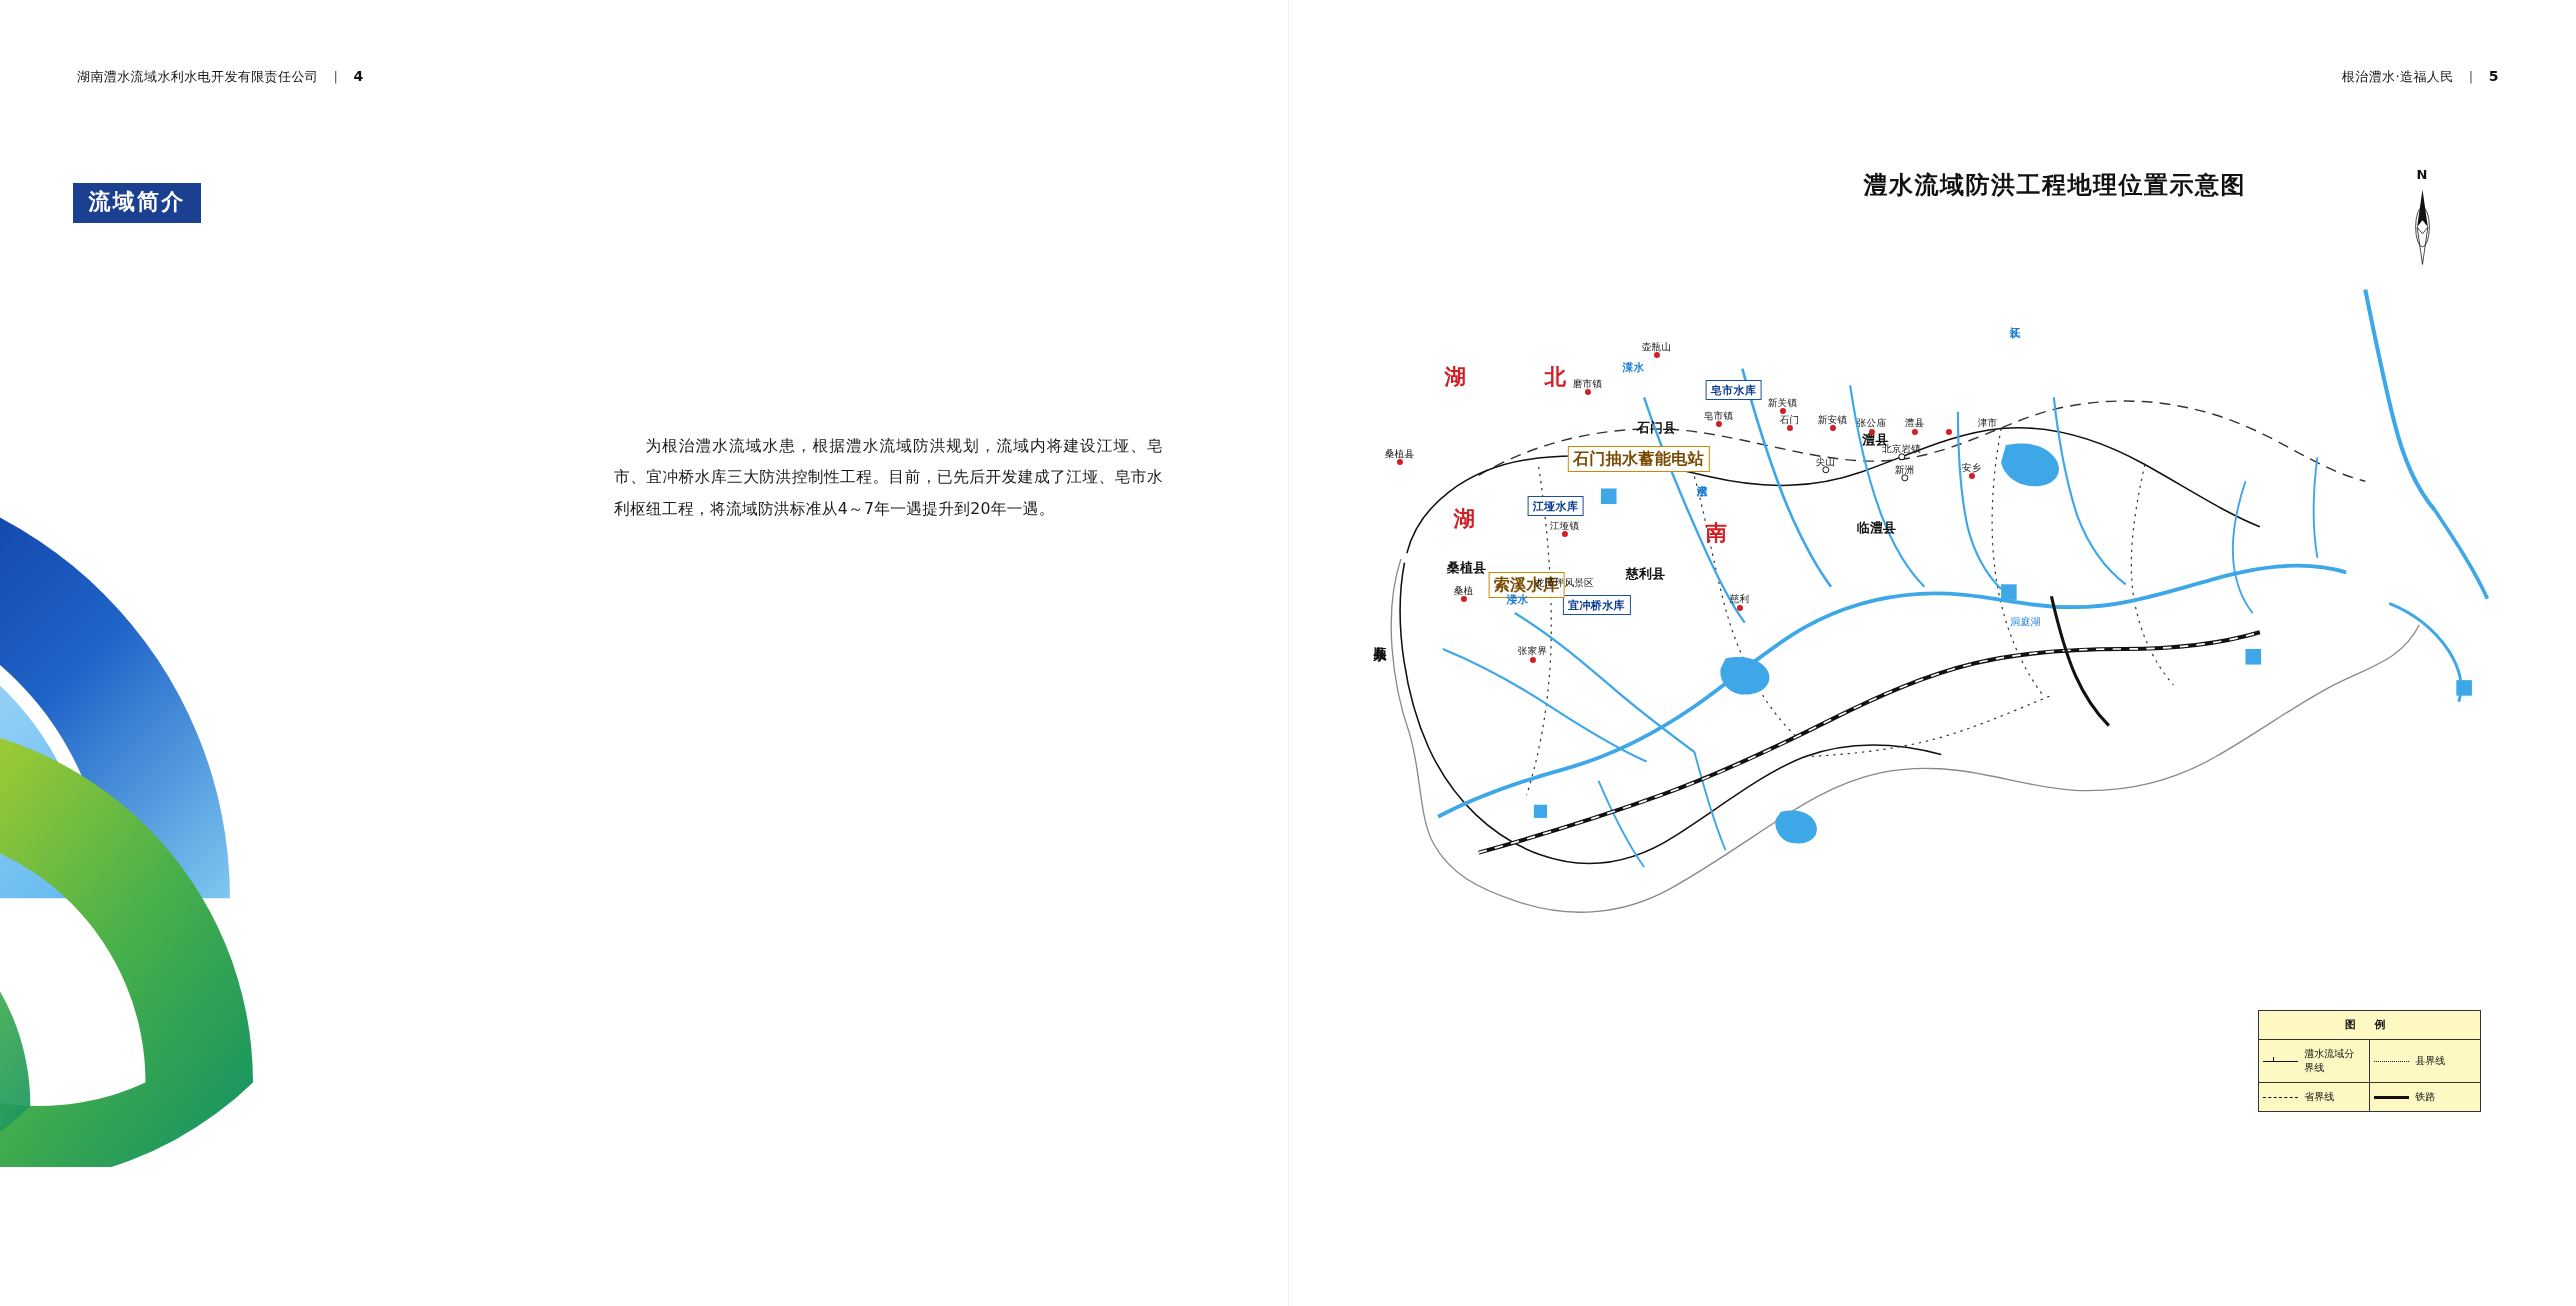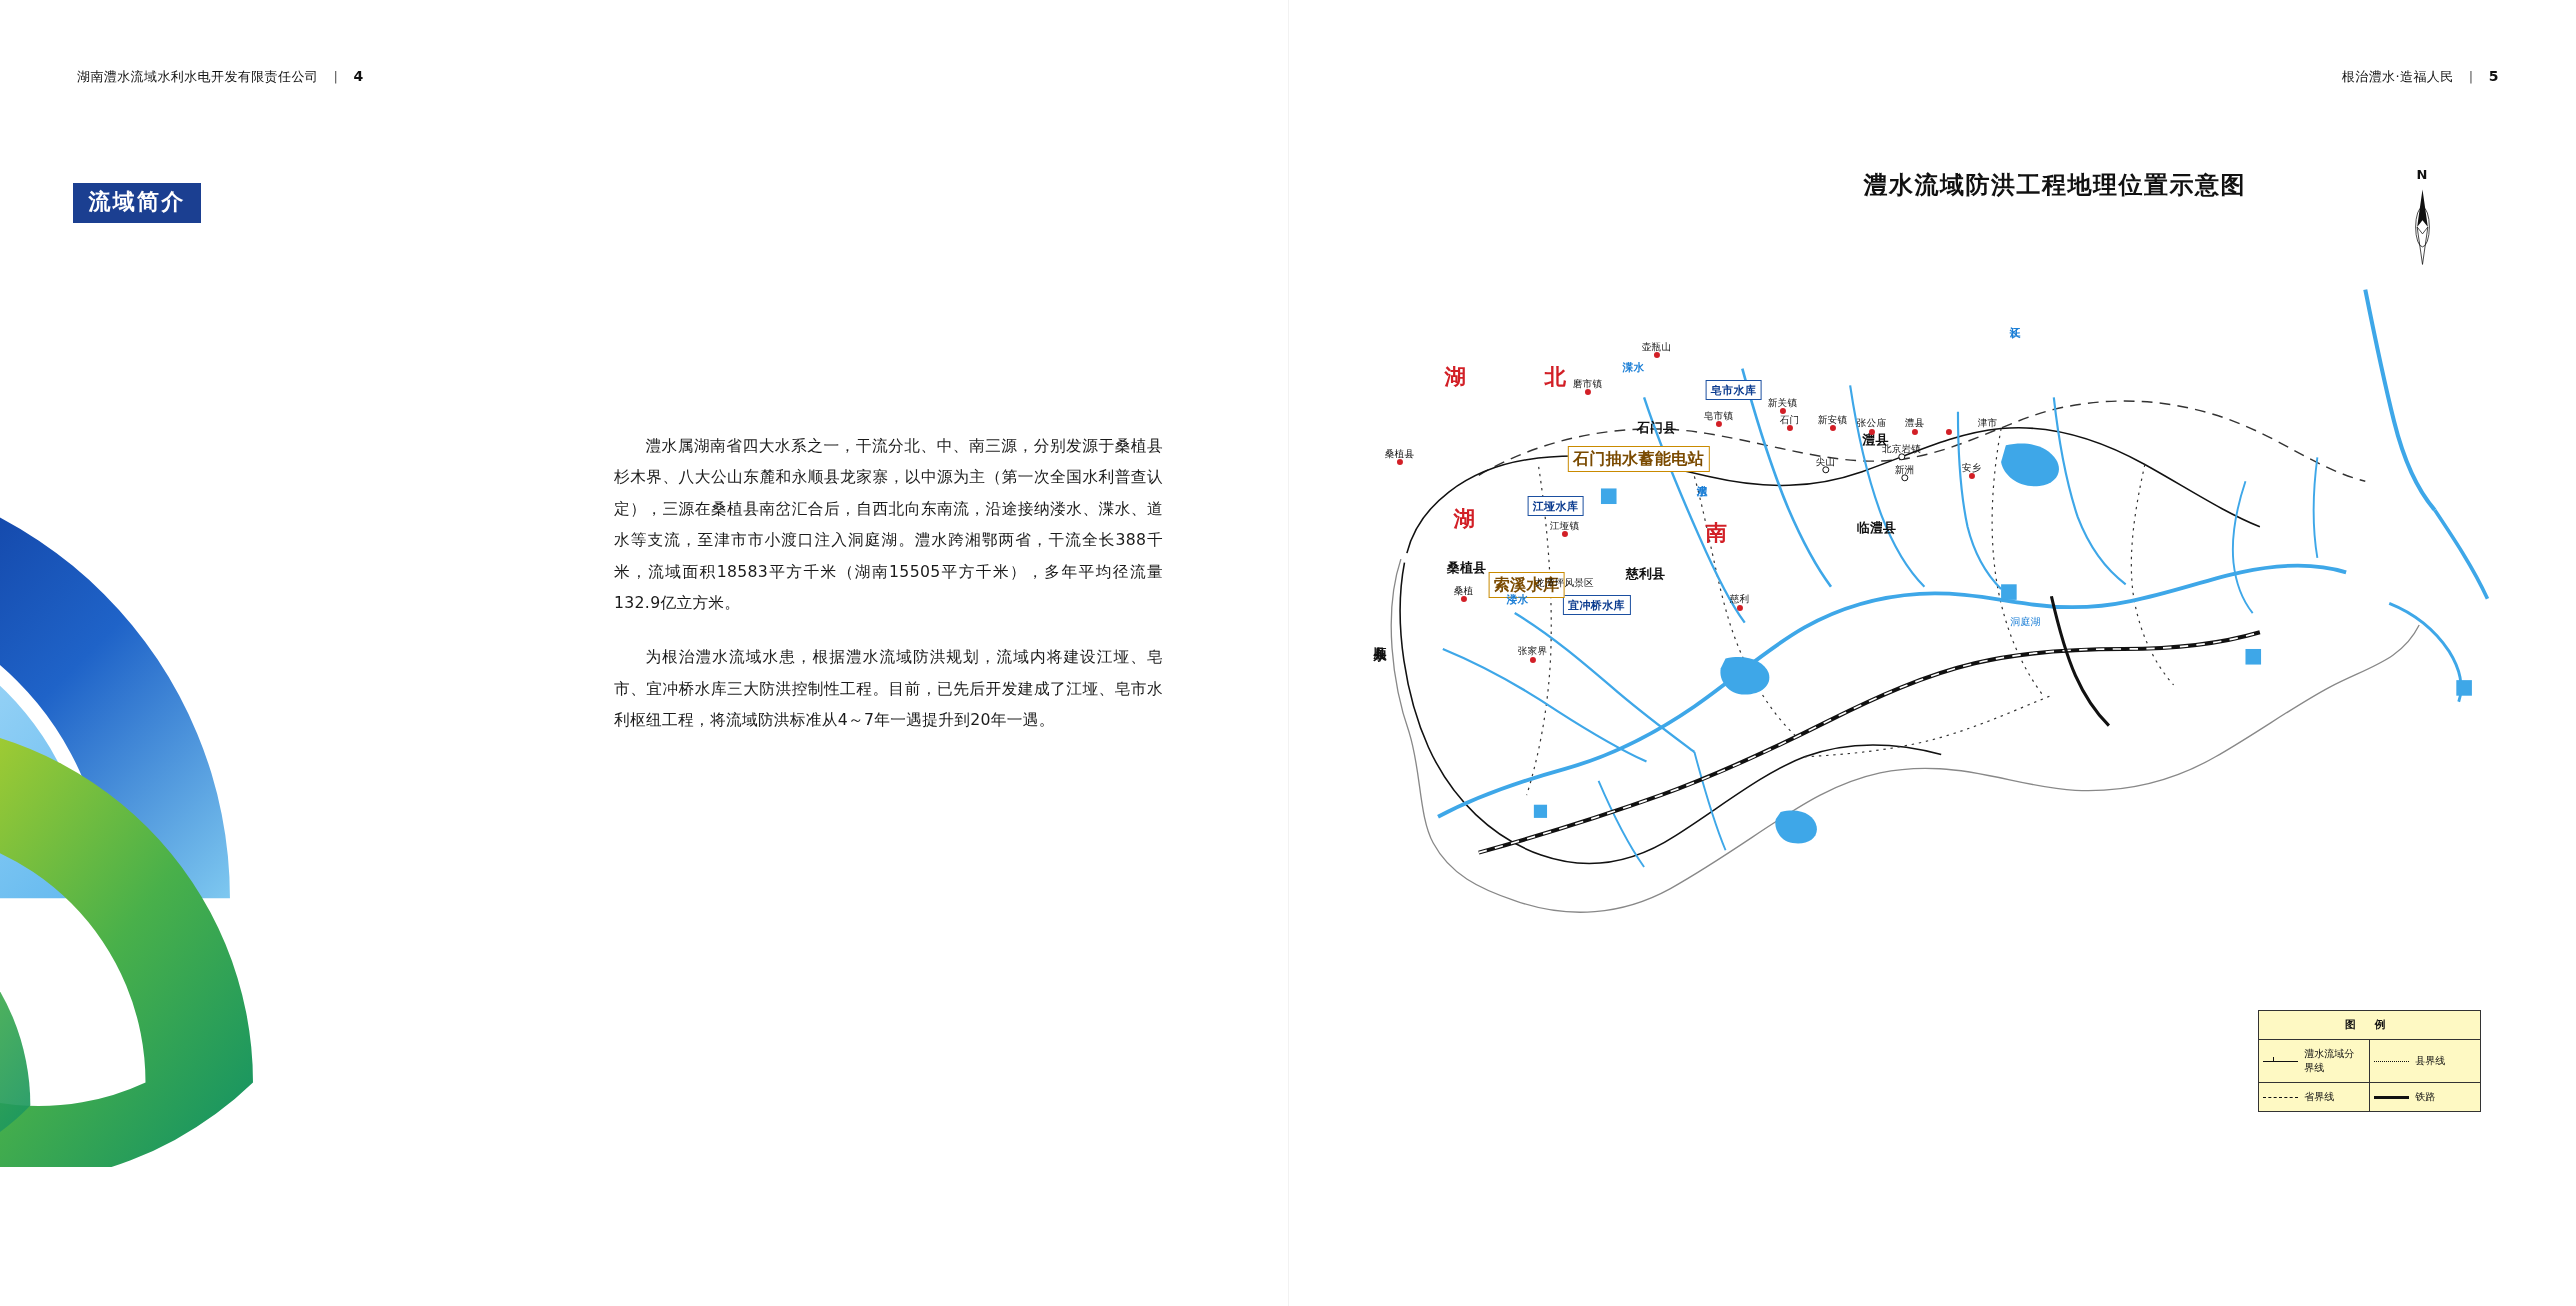--- a/index.html
+++ b/index.html
@@ -284,21 +284,20 @@
         </linearGradient>
       </defs>
       <path d="M 0,90 A 560,560 0 0 1 560,650 L 400,650 A 400,400 0 0 0 0,250 Z" fill="url(#gBlue)"></path>
       <path d="M 0,270 A 380,380 0 0 1 380,650 L 250,650 A 250,250 0 0 0 0,400 Z" fill="url(#gLight)"></path>
       <path d="M 120,420 A 470,470 0 0 1 590,890 A 470,470 0 0 1 120,1000 L 120,860 A 330,330 0 0 0 450,890 A 330,330 0 0 0 120,560 Z" fill="url(#gGreen)"></path>
       <path d="M 0,620 A 300,300 0 0 1 300,920 A 300,300 0 0 1 0,1000 Z" fill="url(#gGreen)" opacity="0.92"></path>
       <path d="M 80,700 A 180,180 0 0 1 260,880 A 180,180 0 0 1 80,1000 Z" fill="#0e8f66"></path>
     </svg>
 
     <div class="bodycopy">
-      <p>澧水属湖南省四大水系之一，干流分北、中、南三源，分别发源于桑植县杉木界、八大公山东麓和永顺县龙家寨，以中源为主（第一次全国水利普查认定），三源在桑植县南岔汇合后，自西北向东南流，沿途接纳溇水、渫水、道水等支流，至津市市小渡口注入洞庭湖。澧水跨湘鄂两省，干流全长388千米，流域面积18583平方千米（湖南15505平方千米），多年平均径流量132.9亿立方米。</p>
       <p>为根治澧水流域水患，根据澧水流域防洪规划，流域内将建设江垭、皂市、宜冲桥水库三大防洪控制性工程。目前，已先后开发建成了江垭、皂市水利枢纽工程，将流域防洪标准从4～7年一遇提升到20年一遇。</p>
     </div>
   </div>
 
   <div class="page page-right">
 
     <div class="runhead runhead-right">
       <span>根治澧水·造福人民</span>
       <span class="sep">|</span>
       <span class="pageno">5</span>

